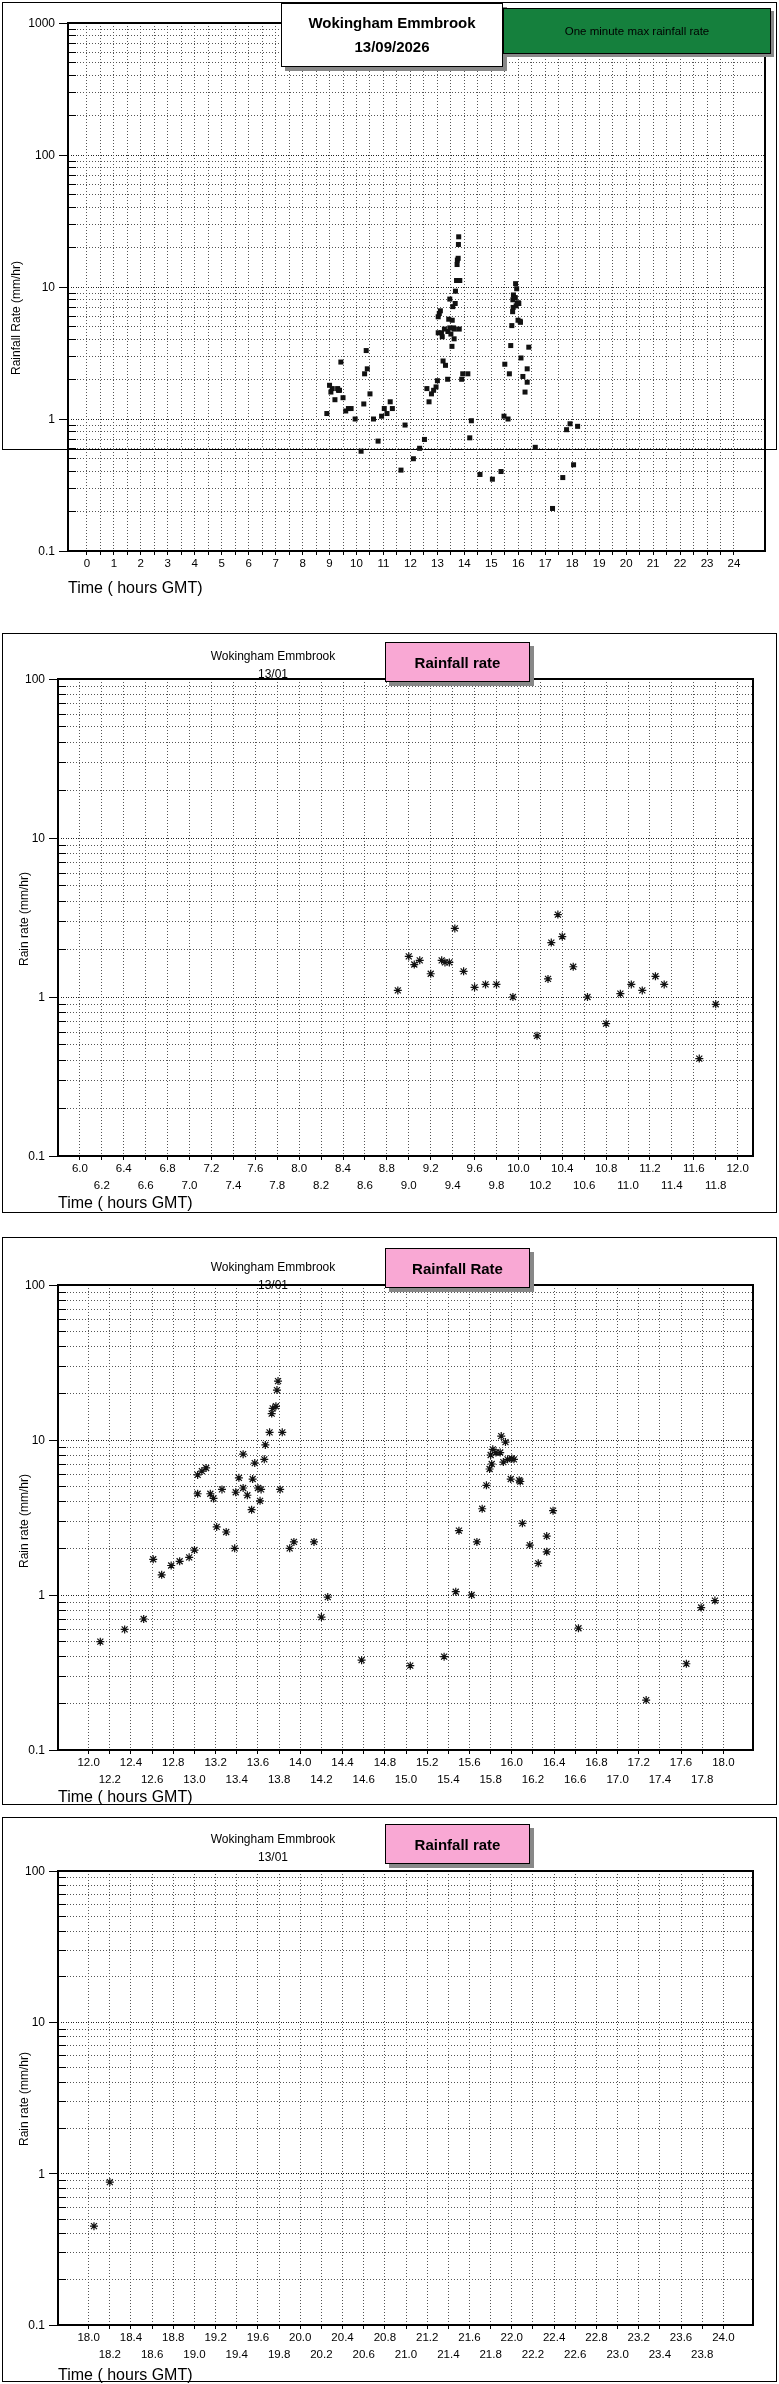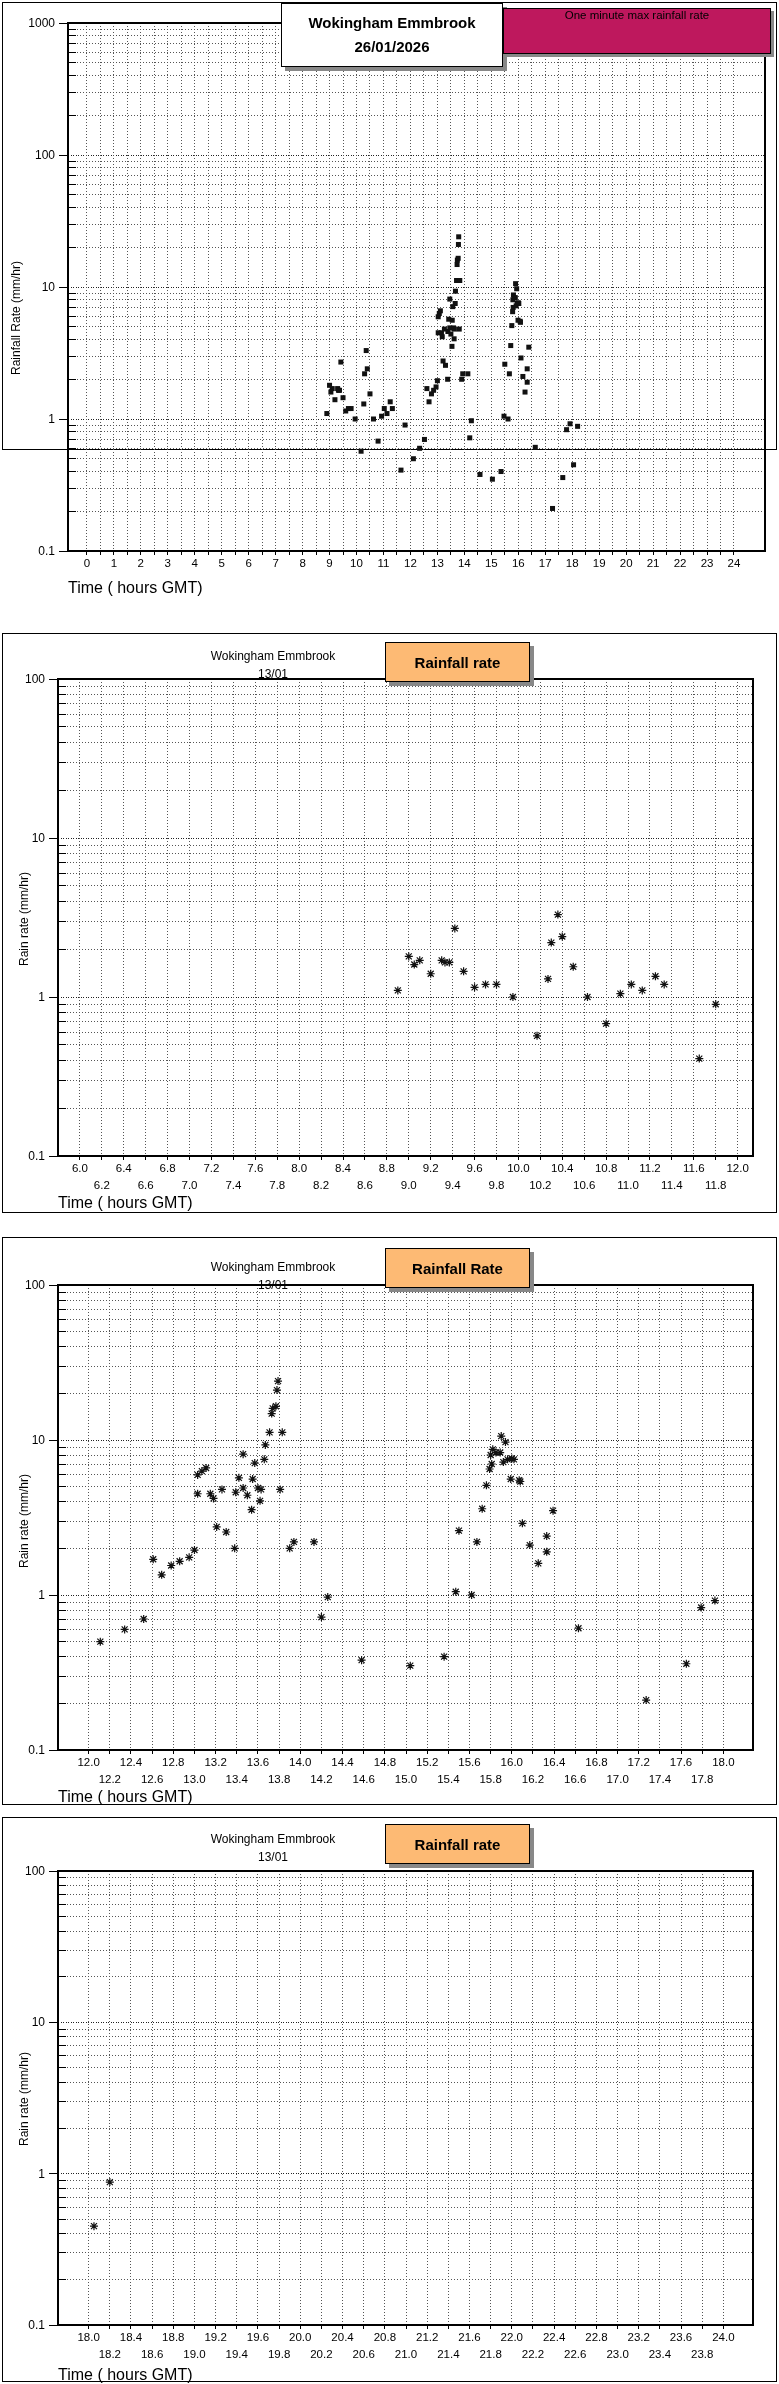--- a/index.html
+++ b/index.html
@@ -2,22 +2,22 @@
 <html><head>
 <meta charset="utf-8">
 <style>
   html,body{margin:0;padding:0;background:#ffffff;}
   body{width:779px;height:2384px;position:relative;font-family:"Liberation Sans",sans-serif;color:#000;}
   .panel{position:absolute;left:2px;width:775px;background:#fff;border:1px solid #000;box-sizing:border-box;}
   .plot-svg{position:absolute;left:0;top:0;}
   .title-box{position:absolute;background:#fff;border:1px solid #000;box-shadow:4px 4px 0 #888;text-align:center;}
   .title-box .t1{font-size:15px;font-weight:bold;margin-top:10px;}
   .title-box .t2{font-size:15px;font-weight:bold;margin-top:7px;}
-  .legend-box{position:absolute;background:#be185d;border:1px solid #000;box-shadow:3px 3px 0 #888;display:flex;align-items:flex-start;justify-content:center;font-size:11.5px;}
-  .rate-box{position:absolute;background:#fdba74;border:1px solid #000;box-shadow:4px 4px 0 #888;display:flex;align-items:center;justify-content:center;font-size:15px;font-weight:bold;}
+  .legend-box{position:absolute;background:#15803d;border:1px solid #000;box-shadow:3px 3px 0 #888;display:flex;align-items:center;justify-content:center;font-size:11.5px;}
+  .rate-box{position:absolute;background:#f9a8d4;border:1px solid #000;box-shadow:4px 4px 0 #888;display:flex;align-items:center;justify-content:center;font-size:15px;font-weight:bold;}
   .plain-title{position:absolute;text-align:center;font-size:12px;line-height:18px;width:260px;}
   .ylab{position:absolute;transform:rotate(-90deg);transform-origin:left top;font-size:12px;white-space:nowrap;}
   .xlab{position:absolute;font-size:16px;}
   svg text{font-family:"Liberation Sans",sans-serif;fill:#000;}
 </style>
 </head>
 <body>
 
 <section class="panel" style="top:2px;height:448px;">
   <svg class="plot-svg" width="775" height="596" id="svg-0">
@@ -341,21 +341,21 @@
         <rect x="564.5557059961316" y="418.2800067903867" width="5" height="5" fill="#111"></rect>
         <rect x="568.0609284332689" y="459.27594818165466" width="5" height="5" fill="#111"></rect>
         <rect x="572.105415860735" y="420.8282872761777" width="5" height="5" fill="#111"></rect>
       </g>
       <rect x="65" y="20" width="697" height="528" fill="none" stroke="#000" stroke-width="1.2" shape-rendering="crispEdges"></rect>
     </svg>
   <div class="ylab" style="left:6px;top:372px;">Rainfall Rate (mm/hr)</div>
   <div class="xlab" style="left:65px;width:697px;top:576px;">Time ( hours GMT)</div>
   <div class="title-box" style="left:278px;top:0px;width:220px;height:62px;">
     <div class="t1">Wokingham Emmbrook</div>
-    <div class="t2">26/01/2026</div>
+    <div class="t2">13/09/2026</div>
   </div>
   <div class="legend-box" style="left:500px;top:5px;width:266px;height:44px;">
     <span>One minute max rainfall rate</span>
   </div>
 </section>
 
 <section class="panel" style="top:633px;height:580px;">
   <svg class="plot-svg" width="775" height="580" id="svg-1">
       <g shape-rendering="crispEdges">
         <line x1="55" y1="474.13623068942695" x2="750" y2="474.13623068942695" stroke="#555" stroke-width="1" stroke-dasharray="1,2"></line>

